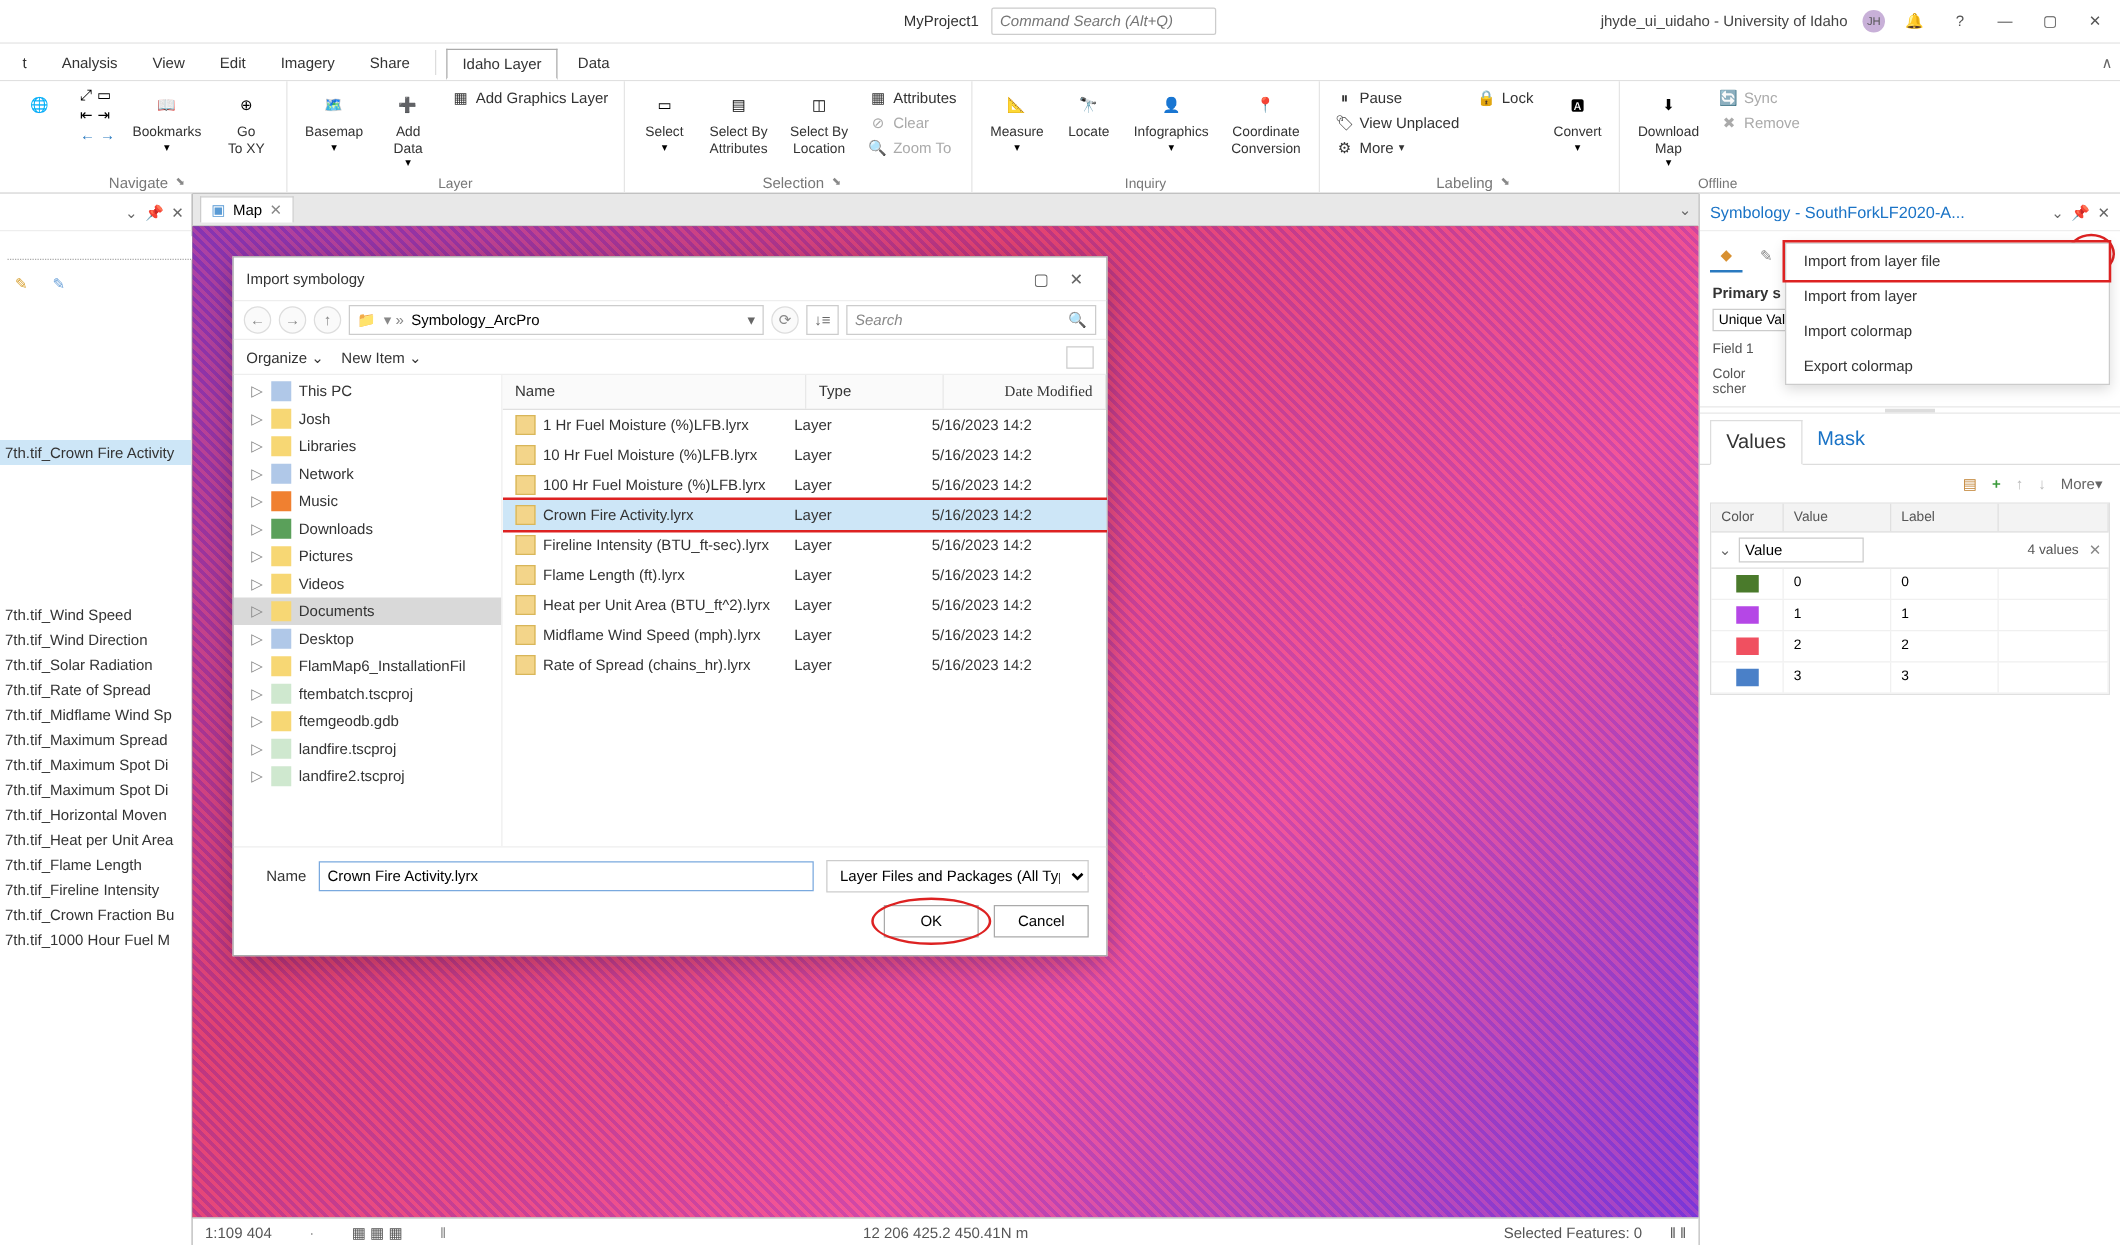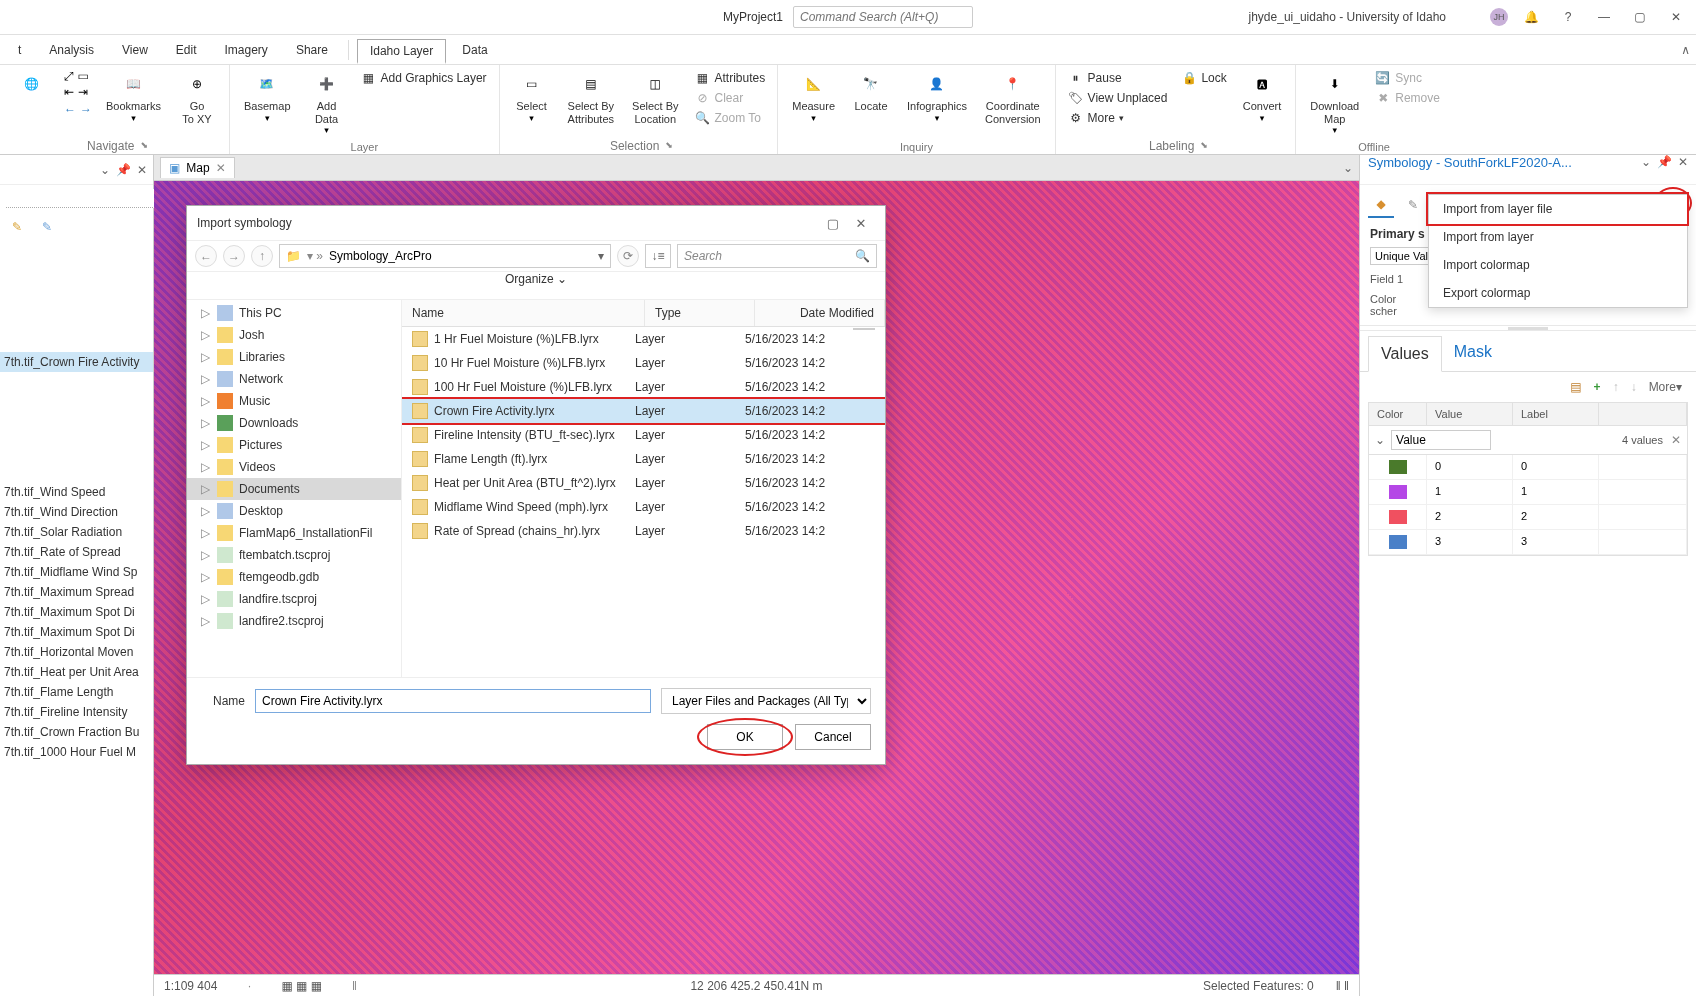--- a/index.html
+++ b/index.html
@@ -5,21 +5,21 @@
 * { margin: 0; padding: 0; box-sizing: border-box; font-family: 'Segoe UI', Tahoma, sans-serif; font-size: 12px; }
 body { background: #f3f3f3; width: 1696px; height: 996px; overflow: hidden; position: relative; }
 
 
 .titlebar { height: 35px; background: #fff; display: flex; align-items: center; justify-content: space-between; padding: 0 8px; border-bottom: 1px solid #e0e0e0; }
 .titlebar-center { display: flex; align-items: center; gap: 10px; position: absolute; left: 50%; transform: translateX(-50%); }
 .project-name { font-size: 12px; color: #333; }
 .command-search { width: 180px; height: 22px; border: 1px solid #ccc; border-radius: 2px; padding: 0 6px; font-style: italic; color: #888; background: #fff; }
 .titlebar-right { display: flex; align-items: center; gap: 12px; }
 .user-info { font-size: 12px; color: #444; }
-.user-badge { display: inline-block; width: 18px; height: 18px; border-radius: 50%; background: #c8b0d8; color: #555; font-size: 9px; text-align: center; line-height: 18px; margin-left: 32px; }
+.user-badge { display: inline-block; width: 18px; height: 18px; border-radius: 50%; background: #c8b0d8; color: #555; font-size: 9px; text-align: center; line-height: 18px; }
 .title-icon { cursor: pointer; width: 24px; text-align: center; color: #555; }
 
 
 .menubar { height: 30px; background: #fff; display: flex; align-items: center; gap: 4px; padding: 0 6px; border-bottom: 1px solid #e0e0e0; }
 .menu-item { padding: 4px 12px; color: #333; cursor: pointer; }
 .menu-item.active { border: 1px solid #aaa; border-bottom: 2px solid #fff; background: #fff; position:relative; top:2px; }
 .menu-sep { width: 1px; height: 20px; background: #ddd; margin: 0 4px; }
 
 
 .ribbon { height: 90px; background: #fff; display: flex; border-bottom: 1px solid #ccc; }
@@ -52,21 +52,21 @@
 .map-tab .close { color:#888; cursor:pointer; }
 .tab-dropdown { margin-left: auto; margin-right: 6px; color:#666; cursor:pointer; }
 .map-view { position:absolute; top:26px; left:0; right:0; bottom:22px; background: linear-gradient(135deg, #8a3aa8, #d23c67, #e8539a, #7a3cd8); filter: contrast(1.05); }
 .map-view::after { content:""; position:absolute; inset:0; background: repeating-linear-gradient(45deg, rgba(255,100,150,0.25) 0 3px, rgba(120,50,200,0.25) 3px 6px); }
 .statusbar { position:absolute; bottom:0; left:0; right:0; height:22px; background:#fff; border-top:1px solid #ccc; display:flex; align-items:center; padding:0 10px; font-size:11px; color:#555; gap:30px;}
 .statusbar .center { position:absolute; left:50%; transform:translateX(-50%);}
 .statusbar .right { margin-left:auto; display:flex; gap:22px; align-items:center;}
 
 
 .right-panel { position: absolute; right: 0; top: 155px; width: 337px; bottom: 0; background: #fff; border-left: 1px solid #ccc; display:flex; flex-direction:column;}
-.rp-header { height: 30px; display: flex; padding: 0 8px; border-bottom: 1px solid #eee; }
+.rp-header { height: 30px; display: flex; align-items: center; padding: 0 8px; border-bottom: 1px solid #eee; }
 .rp-title { color: #1a73c6; font-size: 13px; flex:1; white-space:nowrap; overflow:hidden; }
 .rp-icons { display:flex; gap:6px; color:#666;}
 .rp-toolbar { height: 36px; display:flex; align-items:center; padding: 6px 8px 2px; position:relative; }
 .rp-toolbar .symtab { width:26px; height:26px; margin-right:6px; cursor:pointer; }
 .hamburger-circle { position:absolute; right:4px; top:2px; width:38px; height:32px; border:2px solid #d22; border-radius:50% / 50%; pointer-events:none;}
 .hamburger { position:absolute; right:12px; top:8px; color:#555; cursor:pointer; font-size:16px;}
 .rp-primary { padding: 6px 10px 2px; font-size: 12px; color: #333; font-weight:600;}
 .rp-row { padding: 4px 10px; display:flex; align-items:center; gap:8px;}
 .rp-row label { width: 52px; font-size:11px; color:#555;}
 .rp-select { flex:1; border:1px solid #ccc; padding:2px 4px; font-size:11px; background:#fff;}
@@ -101,34 +101,34 @@
 .dlg-title { height:34px; display:flex; align-items:center; padding:0 10px; font-size:15px; color:#333;}
 .dlg-title .spacer{flex:1;}
 .dlg-title .wbtn{width:28px;text-align:center;color:#666;cursor:pointer;font-size:13px;}
 .dlg-nav { height:32px; display:flex; align-items:center; padding:0 8px; gap:6px; border-top:1px solid #eee; border-bottom:1px solid #eee;}
 .nav-btn{width:22px;height:22px;border:1px solid #ddd;border-radius:50%;display:flex;align-items:center;justify-content:center;color:#888;cursor:pointer;background:#fafafa;}
 .path-box{flex:1;display:flex;align-items:center;border:1px solid #ccc;height:24px;padding:0 6px;gap:6px;}
 .path-box .droparrow{margin-left:auto;color:#666;}
 .sort-btn{width:26px;height:24px;border:1px solid #ccc;display:flex;align-items:center;justify-content:center;color:#666;}
 .search-box{width:200px;height:24px;border:1px solid #ccc;display:flex;align-items:center;padding:0 6px;color:#888;font-style:italic;}
 .search-box .mag{margin-left:auto;font-style:normal;}
-.dlg-toolbar{height:28px;display:flex;align-items:center;gap:14px;padding:0 10px;border-bottom:1px solid #eee;flex-direction:column;}
+.dlg-toolbar{height:28px;display:flex;align-items:center;gap:14px;padding:0 10px;border-bottom:1px solid #eee;}
 .dlg-toolbar .tbitem{font-size:12px;color:#333;cursor:pointer;}
 .dlg-toolbar .view-ico{margin-left:auto;width:22px;height:18px;border:1px solid #ccc;}
 .dlg-body{flex:1;display:flex;overflow:hidden;}
 .tree{width:215px;border-right:1px solid #eee;overflow-y:auto;padding:2px 0;position:relative;}
 .tree::-webkit-scrollbar{width:14px;}
 .tree-item{display:flex;align-items:center;gap:6px;padding:3px 6px 3px 14px;font-size:12px;color:#333;cursor:pointer;white-space:nowrap;}
 .tree-item.sel{background:#d9d9d9;}
 .tree-item .arrow{color:#888;width:10px;}
 .tree-item .fico{width:16px;height:16px;display:inline-block;}
 .file-list{flex:1;display:flex;flex-direction:column;overflow:hidden;}
 .fl-head{display:flex;border-bottom:1px solid #e0e0e0;background:#fafafa;}
 .fl-th{padding:6px 10px;font-size:12px;color:#333;border-right:1px solid #e8e8e8;}
-.fl-th.n{flex:1;} .fl-th.t{width:110px;} .fl-th.d{width:130px;text-align:right;}
+.fl-th.n{flex:1;} .fl-th.t{width:110px;} .fl-th.d{width:130px;text-align:right;font-family:Liberation Serif, serif;}
 .fl-body{flex:1;overflow:auto;}
 .fl-row{display:flex;padding:4px 10px;font-size:12px;color:#333;cursor:pointer;align-items:center;}
 .fl-row.sel{background:#cde6f7;}
 .fl-row .fico{width:16px;height:16px;margin-right:6px;background:#f3d58a;border:1px solid #d8b659;}
 .fl-cell.n{flex:1;display:flex;align-items:center;} .fl-cell.t{width:110px;} .fl-cell.d{width:130px;text-align:left;}
 .sel-red-box{border:2px solid #d22;margin:-2px;}
 .dlg-footer{padding:10px 14px 14px;border-top:1px solid #eee;}
 .ftr-row{display:flex;align-items:center;gap:10px;margin-bottom:10px;}
 .ftr-row label{width:44px;text-align:right;font-size:12px;color:#333;}
 .name-input{flex:1;border:1px solid #7aa9de;padding:4px 6px;font-size:12px;}

